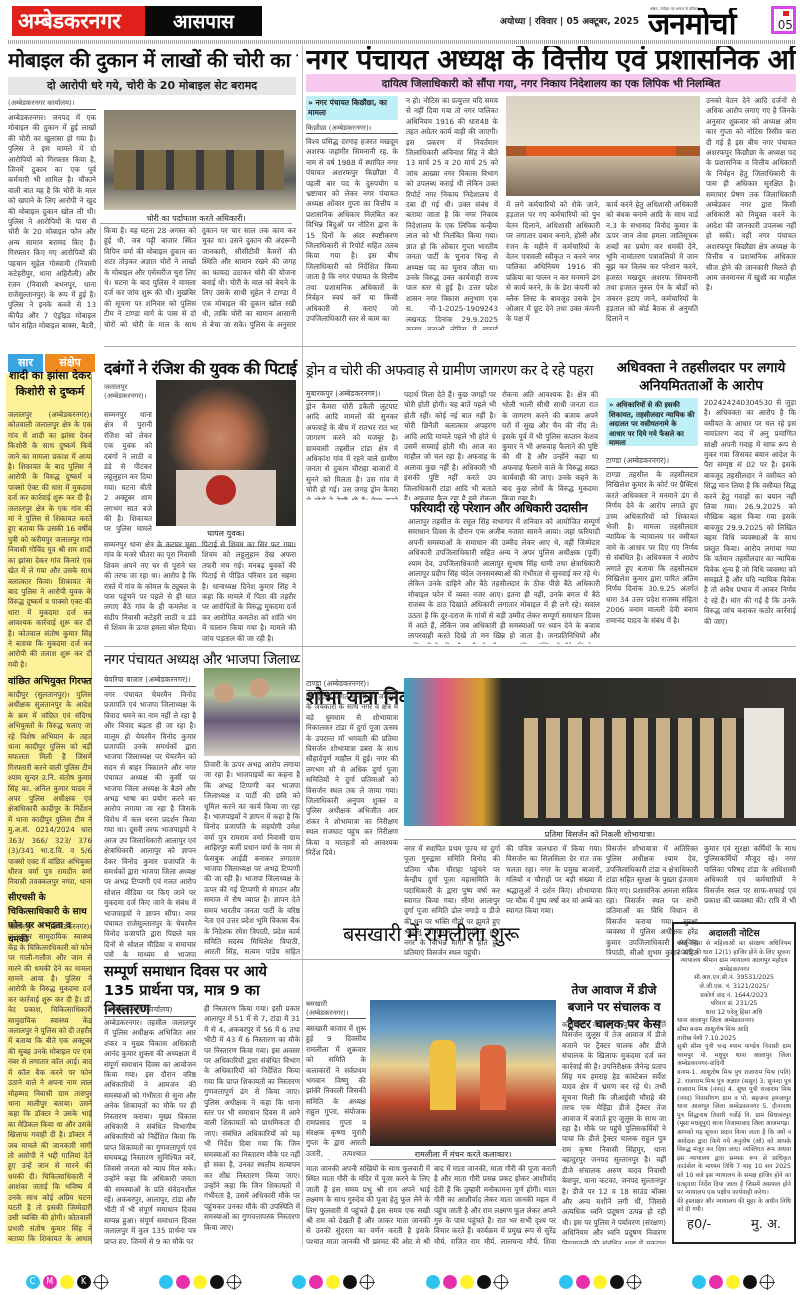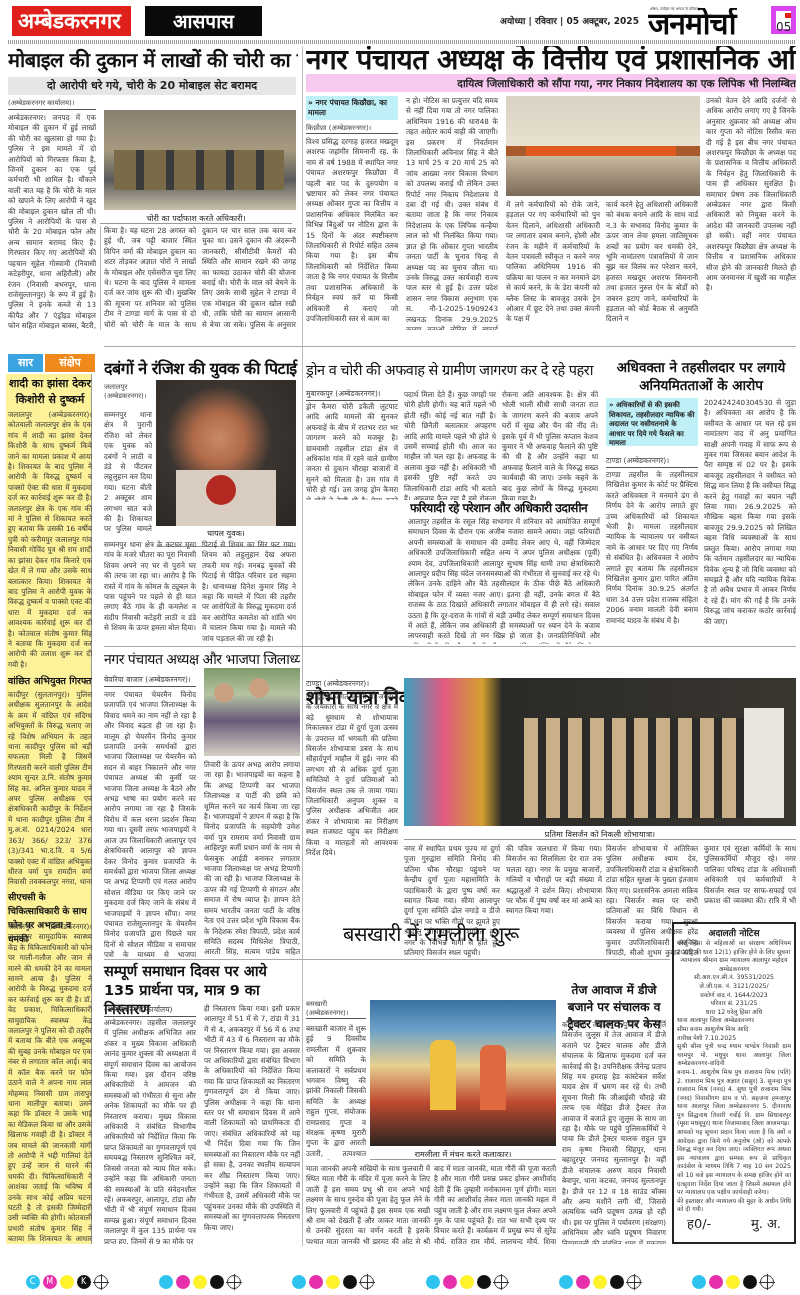--- a/index.html
+++ b/index.html
@@ -14,61 +14,61 @@
 .vrule{border-left:1px solid #bbb}
 .sidebar{background:#fdf29a}
 .dot{display:inline-block;width:14px;height:14px;border-radius:50%;margin-right:3px;vertical-align:middle}
 .reg{display:inline-block;width:14px;height:14px;border-radius:50%;border:1px solid #333;position:relative;vertical-align:middle}
 .reg:before{content:"";position:absolute;left:6px;top:-2px;width:1px;height:16px;background:#333}
 .reg:after{content:"";position:absolute;top:6px;left:-2px;height:1px;width:16px;background:#333}
 </style>
 </head>
 <body>
 
-<div class="abs" style="left:12px;top:6px;width:119px;height:30px;background:#e0211b;color:#fff;font-weight:bold;font-size:21px;line-height:30px;padding-left:6px;white-space:nowrap;overflow:hidden">अम्बेडकरनगर</div>
+<div class="abs" style="left:12px;top:6px;width:133px;height:30px;background:#e0211b;color:#fff;font-weight:bold;font-size:21px;line-height:30px;padding-left:6px;white-space:nowrap;overflow:hidden">अम्बेडकरनगर</div>
 <div class="abs" style="left:145px;top:6px;width:117px;height:30px;background:#0a0a0a;color:#fff;font-weight:bold;font-size:19px;line-height:30px;text-align:center;white-space:nowrap">आसपास</div>
 <div class="abs" style="left:500px;top:14px;width:248px;font-size:9px;font-weight:bold;color:#222;white-space:nowrap">अयोध्या | रविवार | 05 अक्टूबर, 2025</div>
 <div class="abs" style="left:650px;top:6px;width:110px;font-size:3.5px;color:#333;white-space:nowrap;overflow:hidden">शोषण, उत्पीड़न एवं अन्याय के प्रतिकार</div>
 <div class="abs" style="left:648px;top:8px;width:118px;height:32px;font-weight:bold;font-size:30px;line-height:32px;color:#0a0a0a;letter-spacing:-1px;white-space:nowrap;overflow:hidden">जनमोर्चा</div>
-<div class="abs" style="left:771px;top:6px;width:25px;height:28px;border:5px solid #d946ef;text-align:right">
+<div class="abs" style="left:771px;top:6px;width:25px;height:28px;border:3px solid #d946ef;text-align:right">
   <div style="position:absolute;left:9px;top:2px;width:6px;height:5px;background:#e0211b"></div>
   <span style="display:block;margin-top:9px;font-size:12px;color:#222">05</span>
 </div>
 <div class="abs rule" style="left:8px;top:40px;width:788px;height:4px"></div>
 
 <div class="abs hl" style="left:8px;top:46px;width:290px;font-size:20px;line-height:28px">मोबाइल की दुकान में लाखों की चोरी का पर्दाफाश</div>
 <div class="abs" style="left:8px;top:77px;width:288px;height:18px;background:#e6e6e6;font-weight:bold;font-size:11px;line-height:18px;text-align:center;white-space:nowrap;overflow:hidden">दो आरोपी धरे गये, चोरी के 20 मोबाइल सेट बरामद</div>
 <div class="abs" style="left:8px;top:98px;width:90px;font-size:7px;color:#444">(अम्बेडकरनगर कार्यालय)।</div>
 <div class="abs" style="left:8px;top:109px;width:88px;height:1px;background:#555"></div>
 <div class="abs txt" style="left:8px;top:113px;width:88px;height:217px">अम्बेडकरनगर। जनपद में एक मोबाइल की दुकान में हुई लाखों की चोरी का खुलासा हो गया है। पुलिस ने इस मामले में दो आरोपियों को गिरफ्तार किया है, जिनमें दुकान का एक पूर्व कर्मचारी भी शामिल है। चौंकाने वाली बात यह है कि चोरी के माल को खपाने के लिए आरोपी ने खुद की मोबाइल दुकान खोल ली थी। पुलिस ने आरोपियों के पास से चोरी के 20 मोबाइल फोन और अन्य सामान बरामद किए हैं। गिरफ्तार किए गए आरोपियों की पहचान सुहेल गोस्वामी (निवासी कटेहरीपुर, थाना अहिरौली) और रंजन (निवासी बभनपुर, थाना राजेसुल्तानपुर) के रूप में हुई है। पुलिस ने इनके कब्जे से 13 कीपैड और 7 एंड्रॉइड मोबाइल फोन सहित मोबाइल बाक्स, बैटरी, चार्जर, ईयरफोन केबल और अन्य एसेसरीज का बड़ा जखीरा बरामद</div>
 <div class="abs photo" style="left:104px;top:110px;width:192px;height:100px;background:linear-gradient(180deg,#8a8070 0%,#a69a80 40%,#5a5a5a 70%,#c9c0aa 100%)">
   <div style="position:absolute;left:10px;top:40px;width:170px;height:40px;background:repeating-linear-gradient(90deg,#7a6a48 0 22px,#3b3b3b 22px 30px)"></div>
 </div>
 <div class="abs cap" style="left:100px;top:212px;width:192px;height:12px">चोरी का पर्दाफाश करते अधिकारी।</div>
 <div class="abs txt" style="left:104px;top:226px;width:92px;height:104px">किया है। यह घटना 28 अगस्त को हुई थी, जब पट्टी बाजार स्थित विपिन वर्मा की मोबाइल दुकान का शटर तोड़कर अज्ञात चोरों ने लाखों के मोबाइल और एसेसरीज चुरा लिए थे। घटना के बाद पुलिस ने मामला दर्ज कर जांच शुरू की थी। मुखबिर की सूचना पर शनिवार को पुलिस टीम ने टाण्डा मार्ग के पास से दो चोरों को चोरी के माल के साथ पकड़ा। पूछताछ में खुलासा हुआ कि आरोपी रंजन पहले इसी मोबाइल</div>
 <div class="abs txt" style="left:202px;top:226px;width:94px;height:104px">दुकान पर चार साल तक काम कर चुका था। उसने दुकान की अंदरूनी जानकारी, सीसीटीवी कैमरों की स्थिति और सामान रखने की जगह का फायदा उठाकर चोरी की योजना बनाई थी। चोरी के माल को बेचने के लिए उसके साथी सुहेल ने टाण्डा में एक मोबाइल की दुकान खोल रखी थी, ताकि चोरी का सामान आसानी से बेचा जा सके। पुलिस के अनुसार आरोपी सुहेल के खिलाफ चोरी और आर्म्स एक्ट के कई मुकदमे पहले से ही दर्ज हैं।</div>
 
 <div class="abs hl" style="left:306px;top:46px;width:490px;font-size:28px;line-height:28px">नगर पंचायत अध्यक्ष के वित्तीय एवं प्रशासनिक अधिकार निलम्बित</div>
-<div class="abs" style="left:306px;top:74px;width:490px;height:18px;background:#f7c9ef;font-weight:bold;font-size:10.5px;line-height:18px;text-align:right;white-space:nowrap;overflow:hidden">दायित्व जिलाधिकारी को सौंपा गया, नगर निकाय निदेशालय का एक लिपिक भी निलम्बित</div>
+<div class="abs" style="left:306px;top:74px;width:490px;height:18px;background:#f7c9ef;font-weight:bold;font-size:10.5px;line-height:18px;text-align:center;white-space:nowrap;overflow:hidden">दायित्व जिलाधिकारी को सौंपा गया, नगर निकाय निदेशालय का एक लिपिक भी निलम्बित</div>
 <div class="abs" style="left:306px;top:96px;width:92px;height:24px;background:#bff0f7;font-weight:bold;font-size:7.5px;line-height:10px;padding:2px">» नगर पंचायत किछौछा, का मामला</div>
 <div class="abs" style="left:306px;top:123px;width:92px;font-size:7px;color:#444">किछौछा (अम्बेडकरनगर)।</div>
 <div class="abs" style="left:306px;top:133px;width:92px;height:1px;background:#555"></div>
 <div class="abs txt" style="left:306px;top:137px;width:92px;height:193px">विश्व प्रसिद्ध दरगाह हजरत मखदूम अशरफ जहांगीर सिमनानी रह. के नाम से वर्ष 1988 में स्थापित नगर पंचायत अशरफपुर किछौछा में पहली बार पद के दुरुपयोग व भ्रष्टाचार को लेकर नगर पंचायत अध्यक्ष ओंकार गुप्ता का वित्तीय व प्रशासनिक अधिकार निलंबित कर विभिन्न बिंदुओं पर नोटिस द्वारा के 15 दिनों के अंदर स्पष्टीकरण जिलाधिकारी से रिपोर्ट सहित तलब किया गया है। इस बीच जिलाधिकारी को निर्देशित किया जाता है कि नगर पंचायत के वित्तीय तथा प्रशासनिक अधिकारों के निर्वहन स्वयं करें या किसी अधिकारी से कराएं जो उपजिलाधिकारी स्तर से काम का</div>
 <div class="abs txt" style="left:406px;top:96px;width:92px;height:234px">न हो। नोटिस का प्रत्युत्तर यदि समय से नहीं दिया गया तो नगर पालिका अधिनियम 1916 की धारा48 के तहत अग्रेतर कार्य वाही की जाएगी। इस प्रकरण में निवर्तमान जिलाधिकारी अविनाश सिंह ने बीते 13 मार्च 25 व 20 मार्च 25 को जांच आख्या नगर विकास विभाग को उपलब्ध कराई थी लेकिन उक्त रिपोर्ट नगर निकाय निदेशालय में दबा दी गई थी। उक्त संबंध में बताया जाता है कि नगर निकाय निदेशालय के एक लिपिक कन्हैया लाल को भी निलंबित किया गया। ज्ञात हो कि ओंकार गुप्ता भारतीय जनता पार्टी के चुनाव चिन्ह से अध्यक्ष पद का चुनाव जीता था। उनके विरुद्ध उक्त कार्यवाही राज्य पाल स्तर से हुई है। उत्तर प्रदेश शासन नगर विकास अनुभाग एक स. नौ-1-2025-1909243 लखनऊ दिनांक 29.9.2025 कारण बताओ नोटिस में सफाई पेयजल व्यवस्था</div>
 <div class="abs photo" style="left:506px;top:96px;width:194px;height:100px;background:linear-gradient(180deg,#d9d2c2 0%,#e8e1d0 50%,#a85a2a 50%,#a85a2a 60%,#c9b9a0 60%,#7a6a58 100%)">
   <div style="position:absolute;left:20px;top:50px;width:150px;height:10px;background:#e05a20"></div>
 </div>
 <div class="abs txt" style="left:506px;top:200px;width:94px;height:130px">में लगे कर्मचारियों को रोके जाने, हड़ताल पर गए कर्मचारियों को पुन वेतन दिलाने, अधिशासी अधिकारी पर लगातार दबाव बनाने, होली और रंजन के महीने में कर्मचारियों के वेतन पत्रावली स्वीकृत न करने नगर पालिका अधिनियम 1916 की प्रक्रिया का पालन न कर मनमाने ढंग से कार्य करने, के के डेरा कंपनी को ब्लैक लिस्ट के बावजूद उसके ट्रेन ओआर में छूट देने तथा उक्त कंपनी के पक्ष में</div>
 <div class="abs txt" style="left:606px;top:200px;width:92px;height:130px">कार्य करने हेतु अधिशासी अधिकारी को बंधक बनाने आदि के साथ वार्ड न.3 के सभासद विनोद कुमार के ऊपर जान लेवा हमला जातिसूचक शब्दों का प्रयोग कर धमकी देने, भूमि नामांतरण पत्रावलियों में जान बूझ कर विलंब कर परेशान करने, हजरत मखदूम अशरफ सिमनानी तथा हजरत नुरुल ऐन के बोर्डों को जबरन हटाए जाने, कर्मचारियों के हड़ताल को बोर्ड बैठक से अनुमति दिलाने न</div>
 <div class="abs txt" style="left:706px;top:96px;width:90px;height:234px">उनको वेतन देने आदि दर्जनों से अधिक आरोप लगाए गए है जिनके अनुसार शुक्रवार को अध्यक्ष ओम कार गुप्ता को नोटिस रिसीव करा दी गई है इस बीच नगर पंचायत अशरफपुर किछौछा के अध्यक्ष पद के प्रशासनिक व वित्तीय अधिकारों के निर्वहन हेतु जिलाधिकारी के पास ही अधिकार सुरक्षित है। समाचार प्रेषण तक जिलाधिकारी अम्बेडकर नगर द्वारा किसी अधिकारी को नियुक्त करने के आदेश की जानकारी उपलब्ध नहीं हो सकी। वहीं नगर पंचायत अशरफपुर किछौछा क्षेत्र अध्यक्ष के वित्तीय व प्रशासनिक अधिकार सीज होने की जानकारी मिलते ही आम जनमानस में खुशी का माहौल है।</div>
 
 <div class="abs" style="left:8px;top:354px;width:35px;height:18px;background:#3aa4e0;color:#fff;font-weight:bold;font-size:11px;line-height:18px;text-align:center">सार</div>
 <div class="abs" style="left:45px;top:354px;width:50px;height:18px;background:#f08a1c;color:#fff;font-weight:bold;font-size:11px;line-height:18px;text-align:center">संक्षेप</div>
 <div class="abs sidebar" style="left:6px;top:374px;width:86px;height:870px;border-right:1px solid #999"></div>
-<div class="abs" style="left:8px;top:376px;width:84px;font-weight:bold;font-size:11px;line-height:16px;text-align:center;color:#111">शादी का झांसा देकर किशोरी से दुष्कर्म</div>
+<div class="abs" style="left:8px;top:368px;width:84px;font-weight:bold;font-size:11px;line-height:16px;text-align:center;color:#111">शादी का झांसा देकर किशोरी से दुष्कर्म</div>
 <div class="abs txt" style="left:8px;top:410px;width:84px;height:262px">जलालपुर (अम्बेडकरनगर)। कोतवाली जलालपुर क्षेत्र के एक गांव में शादी का झांसा देकर किशोरी के साथ दुष्कर्म किये जाने का मामला प्रकाश में आया है। शिकायत के बाद पुलिस ने आरोपी के विरुद्ध दुष्कर्म व पाक्सो ऐक्ट की धारा में मुकदमा दर्ज कर कार्रवाई शुरू कर दी है। जलालपुर क्षेत्र के एक गांव की मां ने पुलिस से शिकायत करते हुए बताया कि उसकी 16 वर्षीय पुत्री को करीमपुर जलालपुर गांव निवासी गोविंद पुत्र श्री राम शादी का झांसा देकर गांव किनारे एक खेत में ले गया और उसके साथ बलात्कार किया। शिकायत के बाद पुलिस ने आरोपी युवक के विरुद्ध दुष्कर्म व पाक्सो एक्ट की धारा में मुकदमा दर्ज कर आवश्यक कार्रवाई शुरू कर दी है। कोतवाल संतोष कुमार सिंह ने बताया कि मुकदमा दर्ज कर आरोपी की तलाश शुरू कर दी गयी है।</div>
 <div class="abs" style="left:8px;top:674px;width:84px;font-weight:bold;font-size:9.5px;line-height:14px;color:#111;white-space:nowrap;overflow:hidden">वांछित अभियुक्त गिरफ्तार</div>
 <div class="abs txt" style="left:8px;top:690px;width:84px;height:196px">कादीपुर (सुलतानपुर)। पुलिस अधीक्षक सुलतानपुर के आदेश के क्रम में वांछित एवं संदिग्ध अभियुक्तों के विरुद्ध चलाए जा रहे विशेष अभियान के तहत थाना कादीपुर पुलिस को बड़ी सफलता मिली है जिसमें गिरफ्तारी करने वाली पुलिस टीम श्याम सुन्दर उ.नि. संतोष कुमार सिंह का. अनिल कुमार यादव ने अपर पुलिस अधीक्षक एवं क्षेत्राधिकारी कादीपुर के निर्देशन में थाना कादीपुर पुलिस टीम ने मु.अ.सं. 0214/2024 धारा 363/ 366/ 323/ 376 (3)/341 भा.द.वि. व 5/6 पाक्सो एक्ट में वांछित अभियुक्त धीरज वर्मा पुत्र रामदीन वर्मा निवासी तवक्कलपुर नगरा, थाना कादीपुर को गिरफ्तार कर न्यायालय सुलतानपुर भेजा गया।</div>
 <div class="abs" style="left:8px;top:890px;width:84px;font-weight:bold;font-size:9px;line-height:14px;color:#111">सीएचसी के चिकित्साधिकारी के साथ फोन पर अभद्रता व धमकी</div>
 <div class="abs txt" style="left:8px;top:922px;width:84px;height:320px">जलालपुर (अम्बेडकरनगर)। जलालपुर सामुदायिक स्वास्थ्य केंद्र के चिकित्साधिकारी को फोन पर गाली-गलौज और जान से मारने की धमकी देने का मामला सामने आया है। पुलिस ने आरोपी के विरुद्ध मुकदमा दर्ज कर कार्रवाई शुरू कर दी है। डॉ. वेद प्रकाश, चिकित्साधिकारी सामुदायिक स्वास्थ्य केंद्र जलालपुर ने पुलिस को दी तहरीर में बताया कि बीते एक अक्टूबर की सुबह उनके मोबाइल पर एक नंबर से लगातार कॉल आई। बाद में कॉल बैक करने पर फोन उठाने वाले ने अपना नाम लाल मोहम्मद निवासी ग्राम तारापुर थाना मालीपुर बताया। उसने कहा कि डॉक्टर ने उसके भाई का मेडिकल किया था और उसके खिलाफ गवाही दी है। डॉक्टर ने जब मामले की जानकारी मांगी तो आरोपी ने भद्दी गालियां देते हुए उन्हें जान से मारने की धमकी दी। चिकित्साधिकारी ने आशंका जताई कि भविष्य में उनके साथ कोई अप्रिय घटना घटती है तो इसकी जिम्मेदारी उसी व्यक्ति की होगी। कोतवाली प्रभारी संतोष कुमार सिंह ने बताया कि शिकायत के आधार पर आरोपी के विरुद्ध मुकदमा दर्ज कर लिया गया है और मामले की जांच की जा रही है।</div>
 
 <div class="abs hl" style="left:104px;top:358px;width:194px;font-size:16px;line-height:22px">दबंगों ने रंजिश की युवक की पिटाई</div>
 <div class="abs" style="left:104px;top:383px;width:48px;font-size:7px;line-height:9px;color:#444">जलालपुर (अम्बेडकरनगर)।</div>
 <div class="abs txt" style="left:104px;top:410px;width:48px;height:125px">सम्मनपुर थाना क्षेत्र में पुरानी रंजिश को लेकर एक युवक को दबंगों ने लाठी व डंडे से पीटकर लहूलुहान कर दिया गया। घटना बीती 2 अक्टूबर शाम लगभग सात बजे की है। शिकायत पर पुलिस मामले में मुकदमा दर्ज कर जांच पड़ताल में जुट गई है।</div>
 <div class="abs photo" style="left:156px;top:380px;width:140px;height:146px;background:radial-gradient(circle at 45% 40%,#c98a6a 0%,#b06a4a 22%,#3a3530 45%,#2a2622 100%)">

